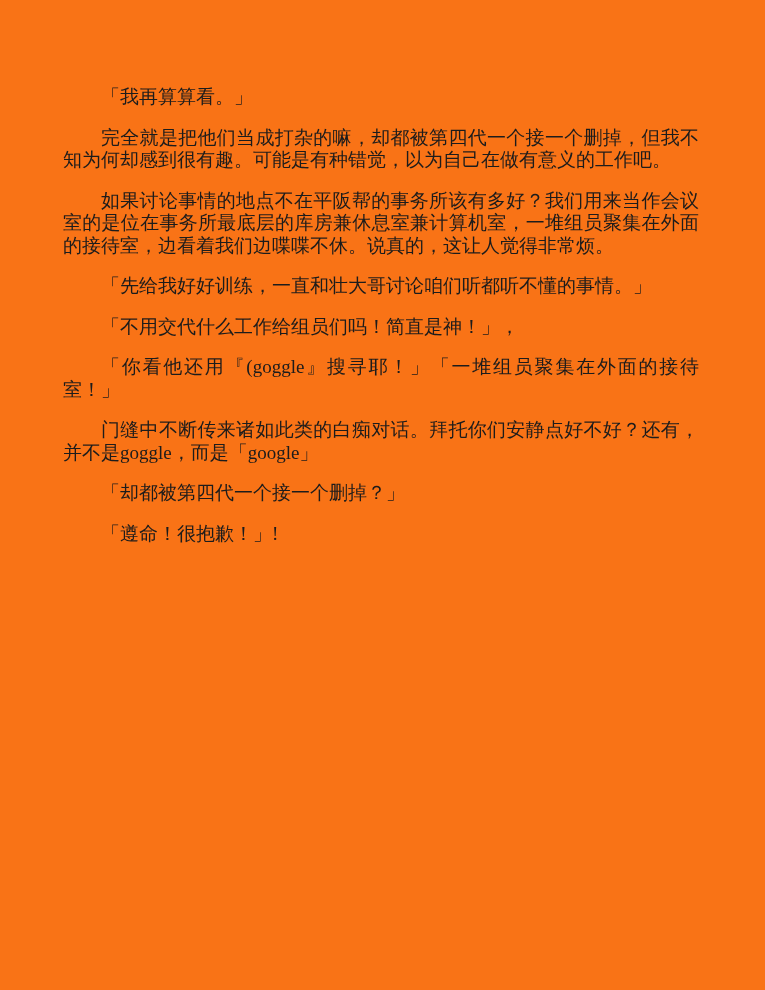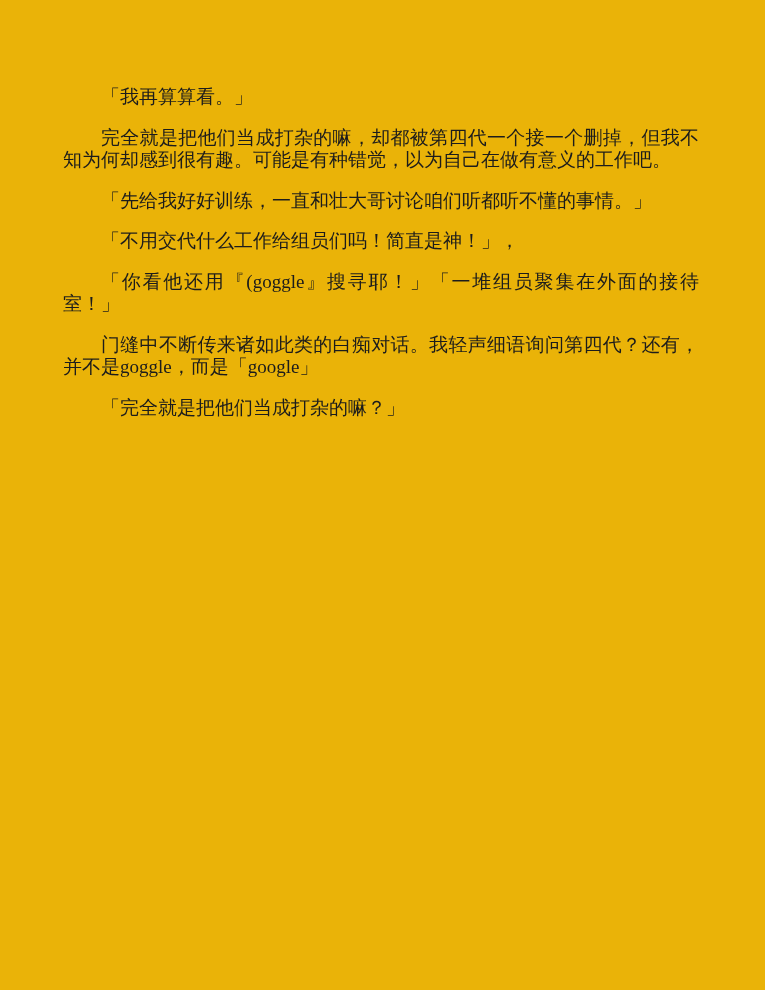--- a/index.html
+++ b/index.html
@@ -4,21 +4,21 @@
 <style>
   html, body {
     margin: 0;
     padding: 0;
     background: #ffffff;
   }
   .page {
     position: relative;
     width: 765px;
     height: 990px;
-    background: #eab308;
+    background: #f97316;
     overflow: hidden;
     box-sizing: border-box;
   }
   .text-block {
     position: absolute;
     top: 86px;
     left: 63px;
     right: 66px;
   }
   .text-block p {
@@ -32,19 +32,21 @@
     word-break: break-all;
   }
 </style>
 </head>
 <body>
 
 <div class="page">
   <div class="text-block">
     <p>「我再算算看。」</p>
     <p>完全就是把他们当成打杂的嘛，却都被第四代一个接一个删掉，但我不知为何却感到很有趣。可能是有种错觉，以为自己在做有意义的工作吧。</p>
+    <p>如果讨论事情的地点不在平阪帮的事务所该有多好？我们用来当作会议室的是位在事务所最底层的库房兼休息室兼计算机室，一堆组员聚集在外面的接待室，边看着我们边喋喋不休。说真的，这让人觉得非常烦。</p>
     <p>「先给我好好训练，一直和壮大哥讨论咱们听都听不懂的事情。」</p>
     <p>「不用交代什么工作给组员们吗！简直是神！」，</p>
     <p>「你看他还用『(goggle』搜寻耶！」「一堆组员聚集在外面的接待室！」</p>
-    <p>门缝中不断传来诸如此类的白痴对话。我轻声细语询问第四代？还有，并不是goggle，而是「google」</p>
-    <p>「完全就是把他们当成打杂的嘛？」</p>
+    <p>门缝中不断传来诸如此类的白痴对话。拜托你们安静点好不好？还有，并不是goggle，而是「google」</p>
+    <p>「却都被第四代一个接一个删掉？」</p>
+    <p>「遵命！很抱歉！」!</p>
   </div>
 </div>
 
 </body></html>

